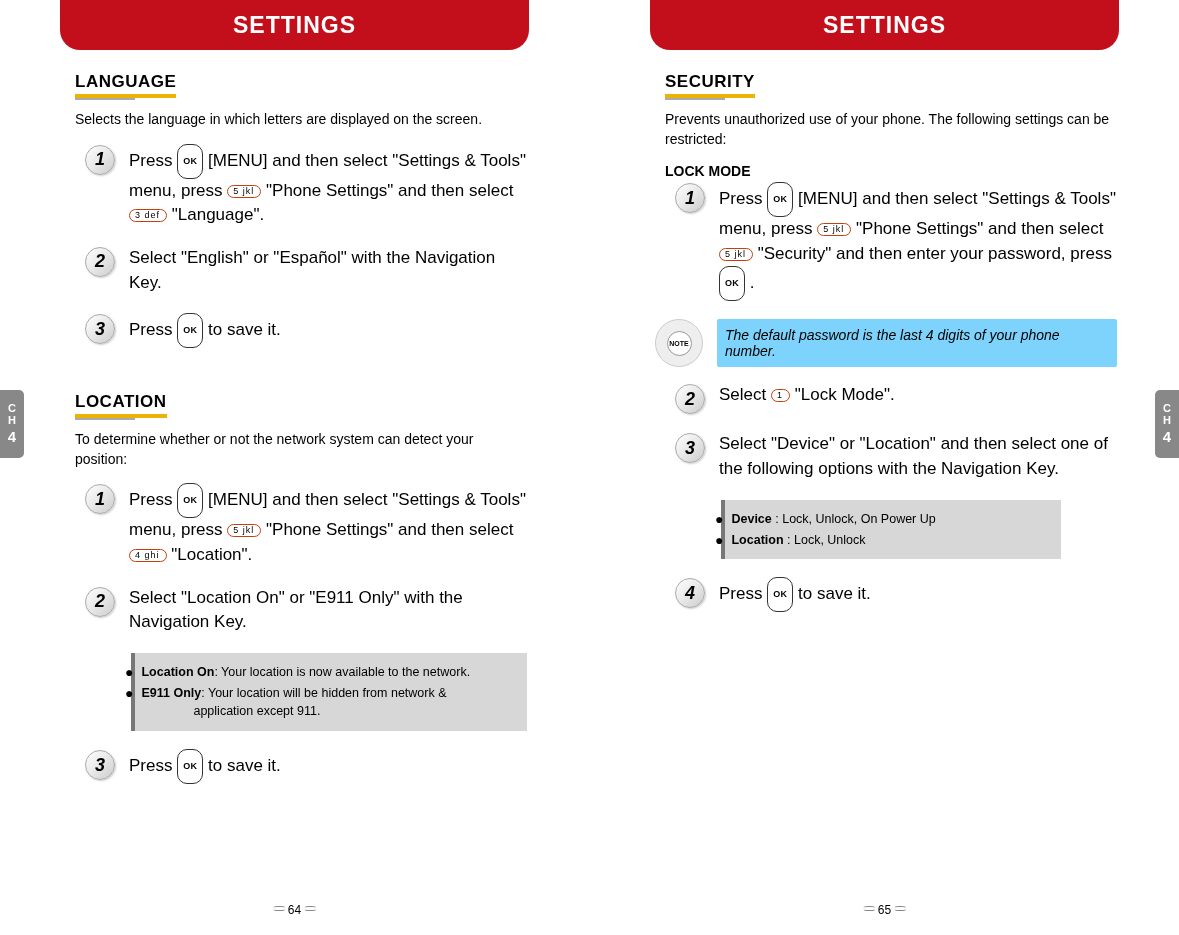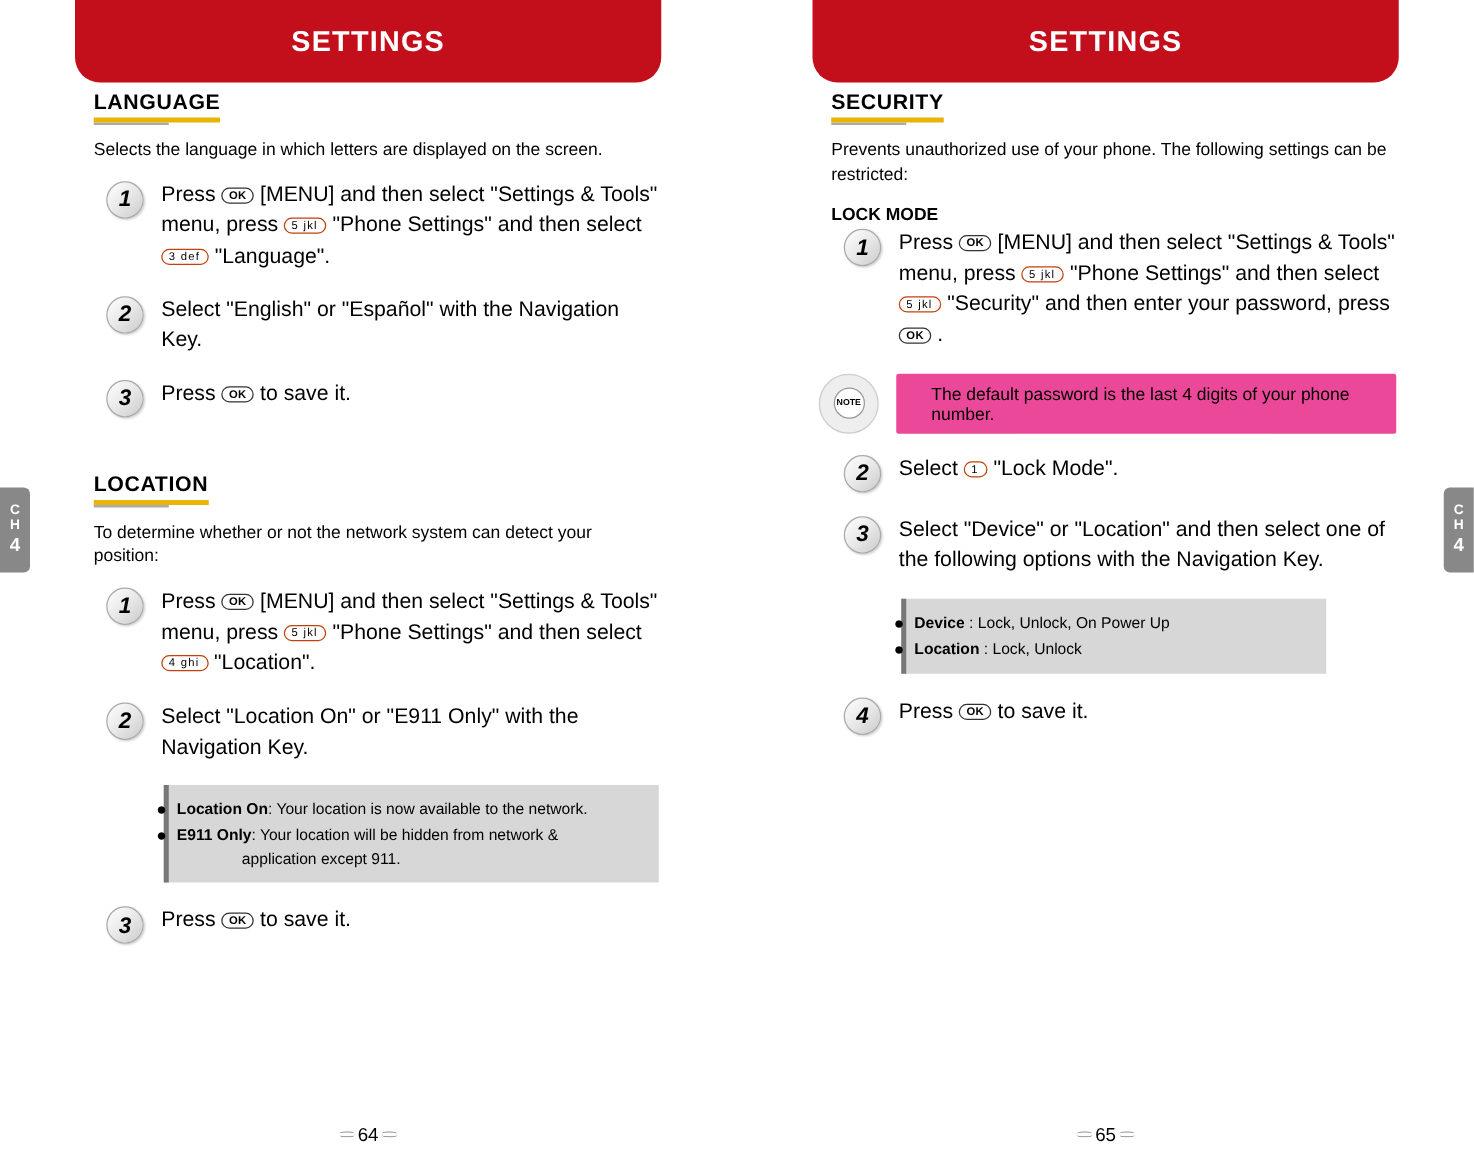--- a/index.html
+++ b/index.html
@@ -18,21 +18,21 @@
       height: 935px;
     }
     .page-left { left: 0; }
     .page-right { left: 590px; }
 
     .header-tab {
       position: absolute;
       top: 0;
       left: 60px;
       right: 60px;
-      height: 66px;
+      height: 50px;
       background: #c30f1b;
       border-radius: 0 0 20px 20px;
       display: flex;
       align-items: center;
       justify-content: center;
       color: #fff;
       font-size: 23px;
       font-weight: bold;
       letter-spacing: 1px;
     }
@@ -121,21 +121,21 @@
     .step-text {
       font-size: 17px;
       line-height: 1.45;
       flex: 1;
     }
     .step-text .key-ok {
       display: inline-block;
       font-size: 9px;
       border: 1px solid #333;
       border-radius: 10px;
-      padding: 1px 5px;
+      padding: 12px 5px;
       vertical-align: 2px;
       letter-spacing: 0.3px;
       font-weight: bold;
       line-height: 1;
       background: #fff;
     }
     .step-text .key-num {
       display: inline-block;
       font-size: 9px;
       border: 1px solid #c2410c;
@@ -185,33 +185,34 @@
       width: 25px;
       height: 25px;
       border-radius: 50%;
       border: 1px solid #999;
       font-size: 7px;
       font-weight: bold;
       display:flex; align-items:center; justify-content:center;
       background: #fff;
     }
     .note-text {
-      background: #ec4899;
+      background: #7dd3fc;
+      font-style: italic;
       font-size: 14px;
-      padding: 8px 28px;
+      padding: 8px 8px;
       border-radius: 2px;
       flex: 1;
     }
 
     .page-num {
       position: absolute;
       bottom: 18px;
       left: 50%;
       transform: translateX(-50%);
-      font-size: 15px;
+      font-size: 12px;
       margin-top: 48px;
     }
     .page-num .wing {
       display:inline-block;
       border-top:1px solid #888;
       border-bottom:1px solid #888;
       width:12px;
       height:5px;
       vertical-align: 3px;
       margin: 0 3px;

